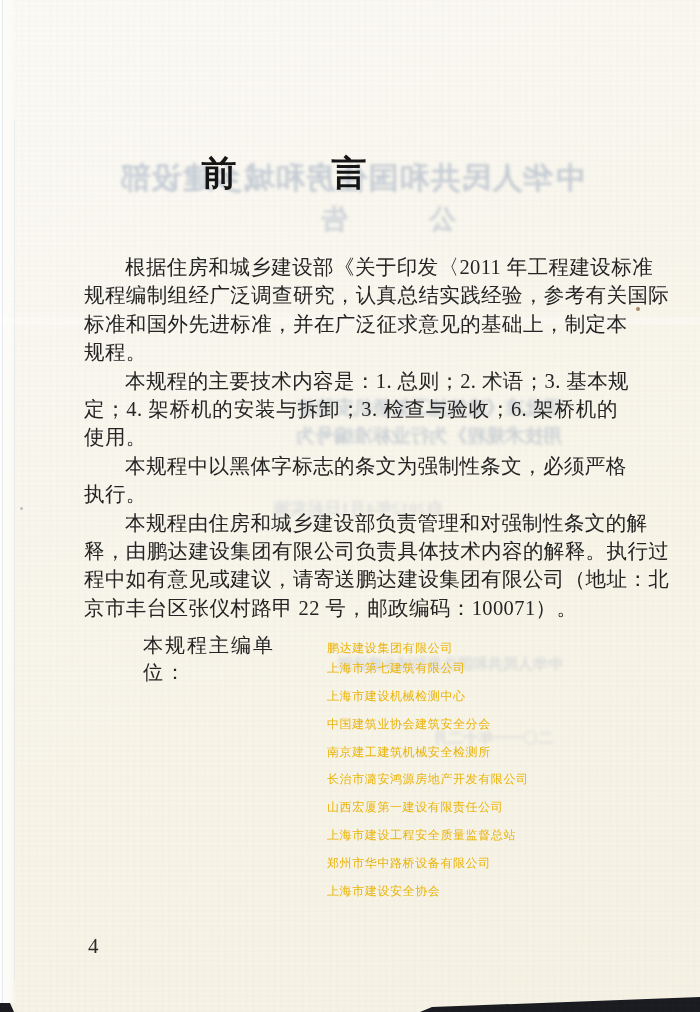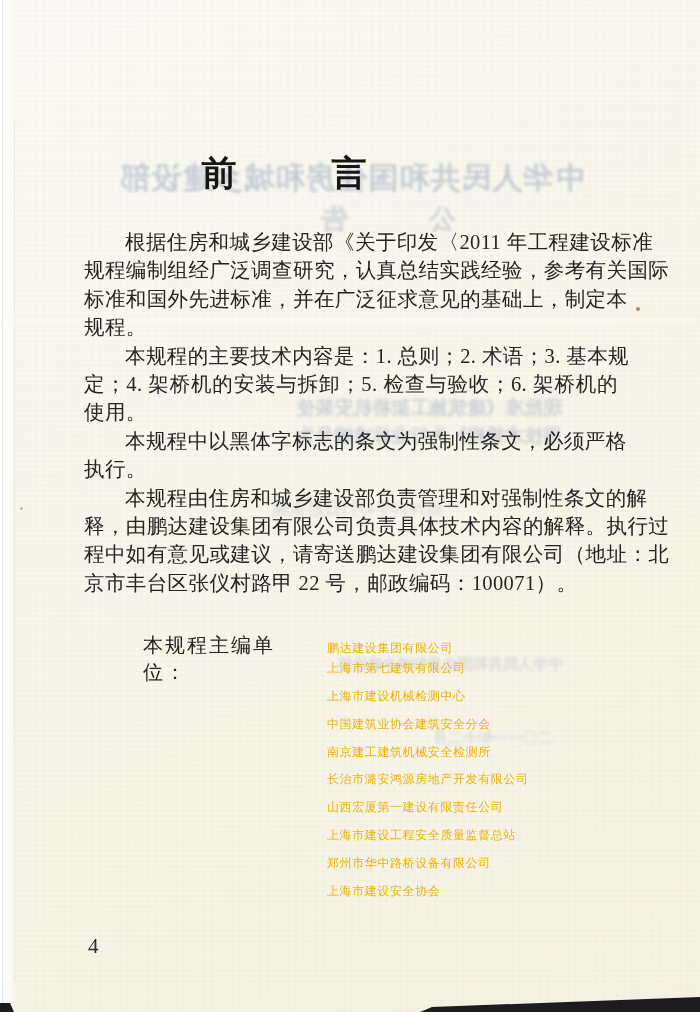--- a/index.html
+++ b/index.html
@@ -24,21 +24,21 @@
   }
   .edge-line-1 { position:absolute; left:2px; top:0; width:1px; height:1003px; background:rgba(180,195,220,0.35); }
   .edge-line-2 { position:absolute; left:14px; top:120px; width:1px; height:860px; background:rgba(185,198,220,0.25); }
   .scan-streak { position:absolute; left:0; top:317px; width:700px; height:8px; background:rgba(255,255,255,0.30); filter:blur(2px); }
 
   .doc-title {
     position:absolute; left:0; top:150px; width:568px; text-align:center;
     font-size:35px; font-weight:bold; color:#151515; letter-spacing:30px; text-indent:30px;
     z-index:3;
   }
-  .body-block { position:absolute; left:84px; top:228px; width:534px; z-index:3; }
+  .body-block { position:absolute; left:84px; top:253px; width:534px; z-index:3; }
   .line {
     font-size:20.5px; line-height:28.4px; color:#242424; letter-spacing:0.4px;
     text-align:justify; text-align-last:justify; white-space:nowrap;
   }
   .line.last { text-align-last:left; white-space:normal; }
   .line.indent { text-indent:2em; }
 
   .units-block { position:absolute; left:84px; top:632px; width:600px; z-index:3; }
   .unit-row { display:flex; height:27.9px; align-items:baseline;font-family:Liberation Mono, monospace; }
   .unit-label {
@@ -89,21 +89,21 @@
 
   <div class="body-block">
     <div class="paragraph">
       <div class="line indent">根据住房和城乡建设部《关于印发〈2011 年工程建设标准</div>
       <div class="line">规程编制组经广泛调查研究，认真总结实践经验，参考有关国际</div>
       <div class="line">标准和国外先进标准，并在广泛征求意见的基础上，制定本</div>
       <div class="line last">规程。</div>
     </div>
     <div class="paragraph">
       <div class="line indent">本规程的主要技术内容是：1. 总则；2. 术语；3. 基本规</div>
-      <div class="line">定；4. 架桥机的安装与拆卸；5. 检查与验收；6. 架桥机的</div>
+      <div class="line">定；4. 架桥机的安装与拆卸；3. 检查与验收；6. 架桥机的</div>
       <div class="line last">使用。</div>
     </div>
     <div class="paragraph">
       <div class="line indent">本规程中以黑体字标志的条文为强制性条文，必须严格</div>
       <div class="line last">执行。</div>
     </div>
     <div class="paragraph">
       <div class="line indent">本规程由住房和城乡建设部负责管理和对强制性条文的解</div>
       <div class="line">释，由鹏达建设集团有限公司负责具体技术内容的解释。执行过</div>
       <div class="line">程中如有意见或建议，请寄送鹏达建设集团有限公司（地址：北</div>

